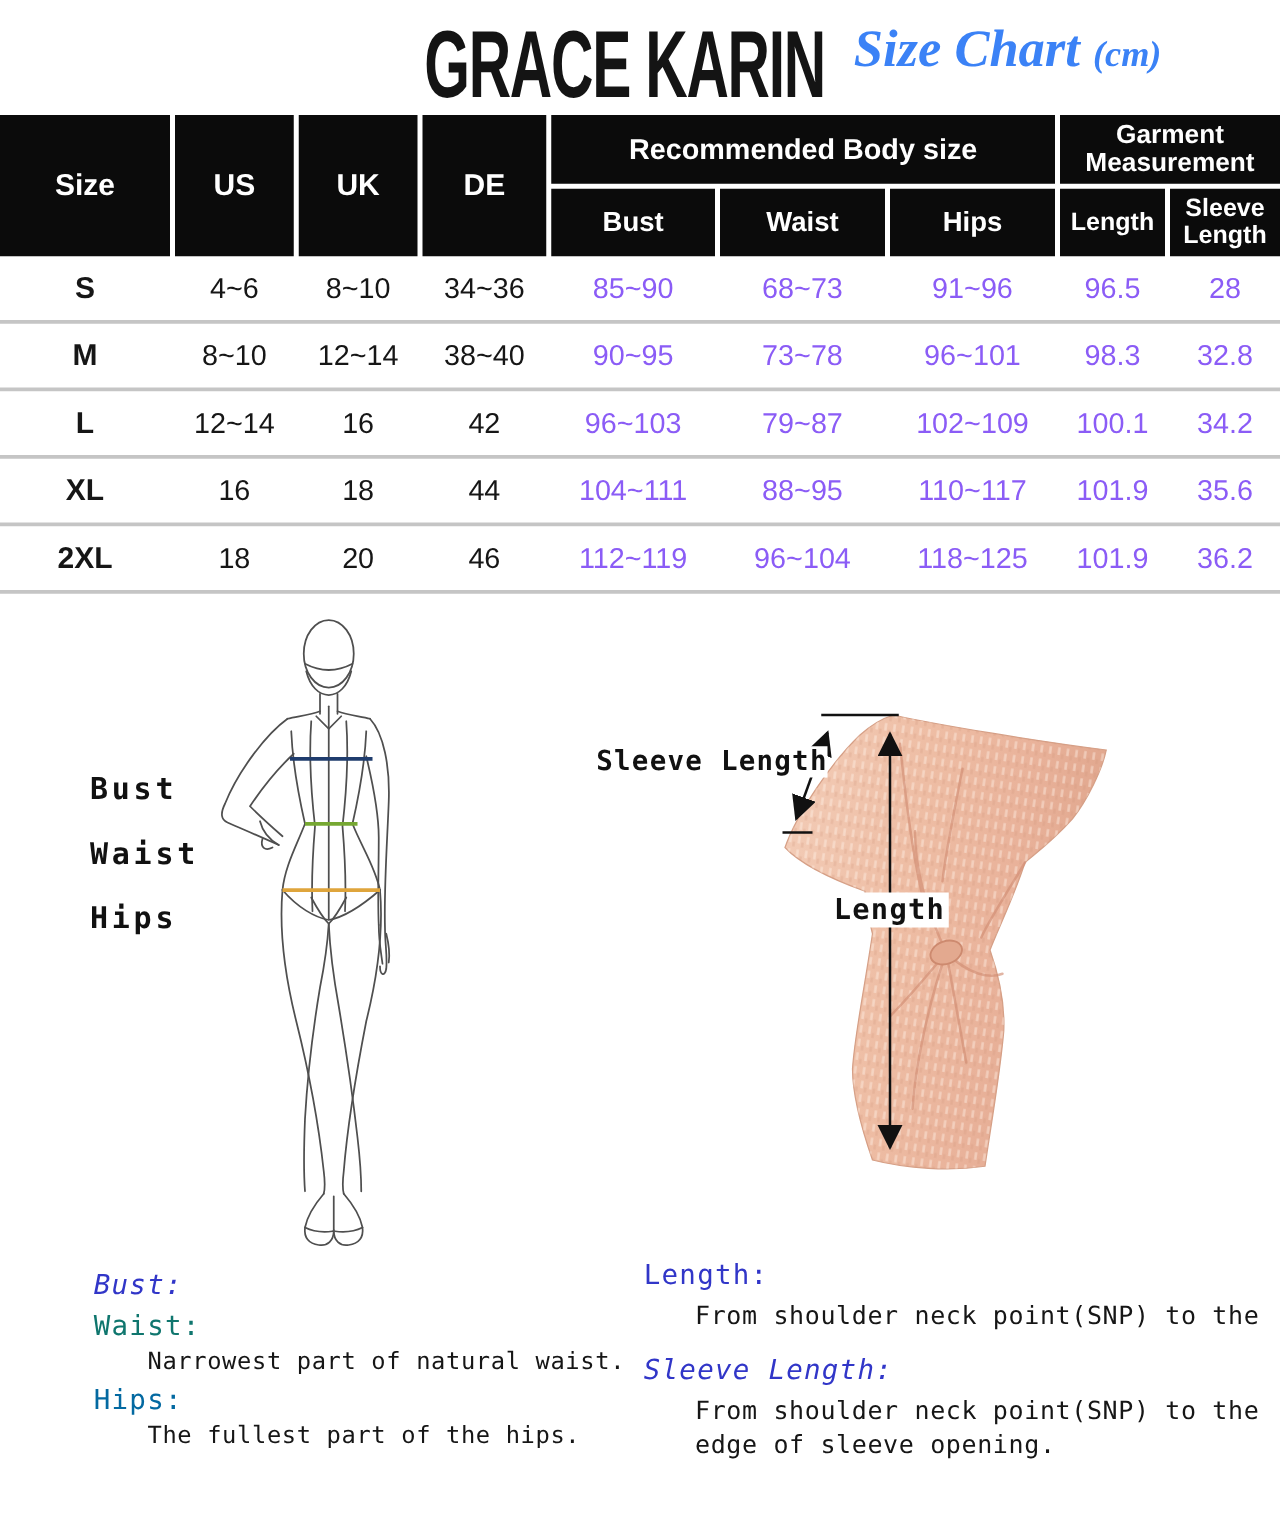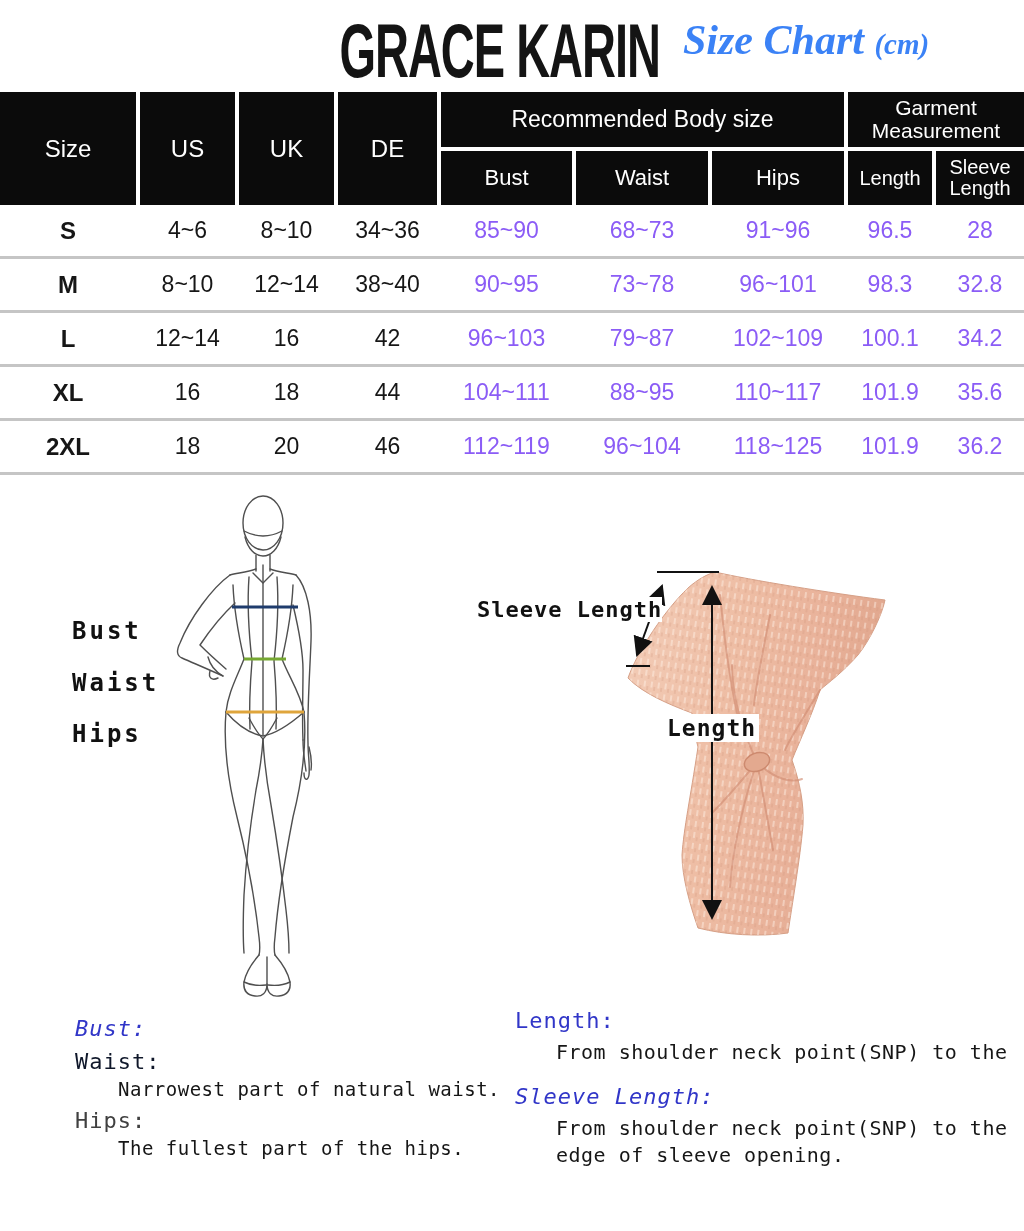--- a/index.html
+++ b/index.html
@@ -24,21 +24,21 @@
 
   
   .size-table { position:absolute; left:0; top:92px; width:1024px; }
   .tbl-head {
     display:grid; width:1024px;
     grid-template-columns:136px 95px 95px 99px 131px 132px 132px 84px 88px;
     grid-template-rows:55px 54px; column-gap:4px; row-gap:4px; background:#ffffff;
   }
   .hcell {
     background:#0b0b0b; color:#ffffff; display:flex; align-items:center; justify-content:center;
-    text-align:center; font-weight:400; font-size:24px; line-height:1.05;
+    text-align:center; font-weight:700; font-size:24px; line-height:1.05;
   }
   .hcell.span2 { grid-row:1 / span 2; }
   .hcell.group-body { grid-column:5 / span 3; grid-row:1; font-size:23px; }
   .hcell.group-garment { grid-column:8 / span 2; grid-row:1; font-size:21px; padding:0 4px; }
   .hcell.sub { grid-row:2; font-size:22px; }
   .hcell.sub.narrow { font-size:20px; padding:0 2px; }
 
   .tbl-row {
     display:grid; width:1024px; height:54px;
     grid-template-columns:136px 95px 95px 99px 131px 132px 132px 84px 88px;
@@ -68,22 +68,22 @@
   #mannequin { left:60px; top:485px; }
   #dress { left:470px; top:555px; }
 
   
   .defs { position:absolute; font-family:"DejaVu Sans Mono", monospace; }
   #defs-left { left:75px; top:1016px; width:430px; }
   #defs-right { left:515px; top:1008px; width:500px; }
   .def-term { font-size:22px; letter-spacing:1px; white-space:nowrap; }
   .def-desc { font-size:19px; color:#161616; letter-spacing:0.5px; white-space:nowrap; }
   .term-blue { color:#3136c8; }
-  .term-green { color:#0f172a; }
-  .term-orange { color:#404040; }
+  .term-green { color:#0f766e; }
+  .term-orange { color:#0369a1; }
   #defs-left .def-term { margin-top:8px; }
   #defs-left .def-desc { margin:4px 0 2px 43px; }
   #defs-left .def-term:first-child { margin-top:0;font-style:italic; }
   #defs-right .def-desc { margin:6px 0 2px 41px; line-height:1.35; font-size:20px; }
   #defs-right .def-term.second { margin-top:18px;font-style:italic; }
 </style>
 </head>
 <body>
 
 <div class="canvas">

